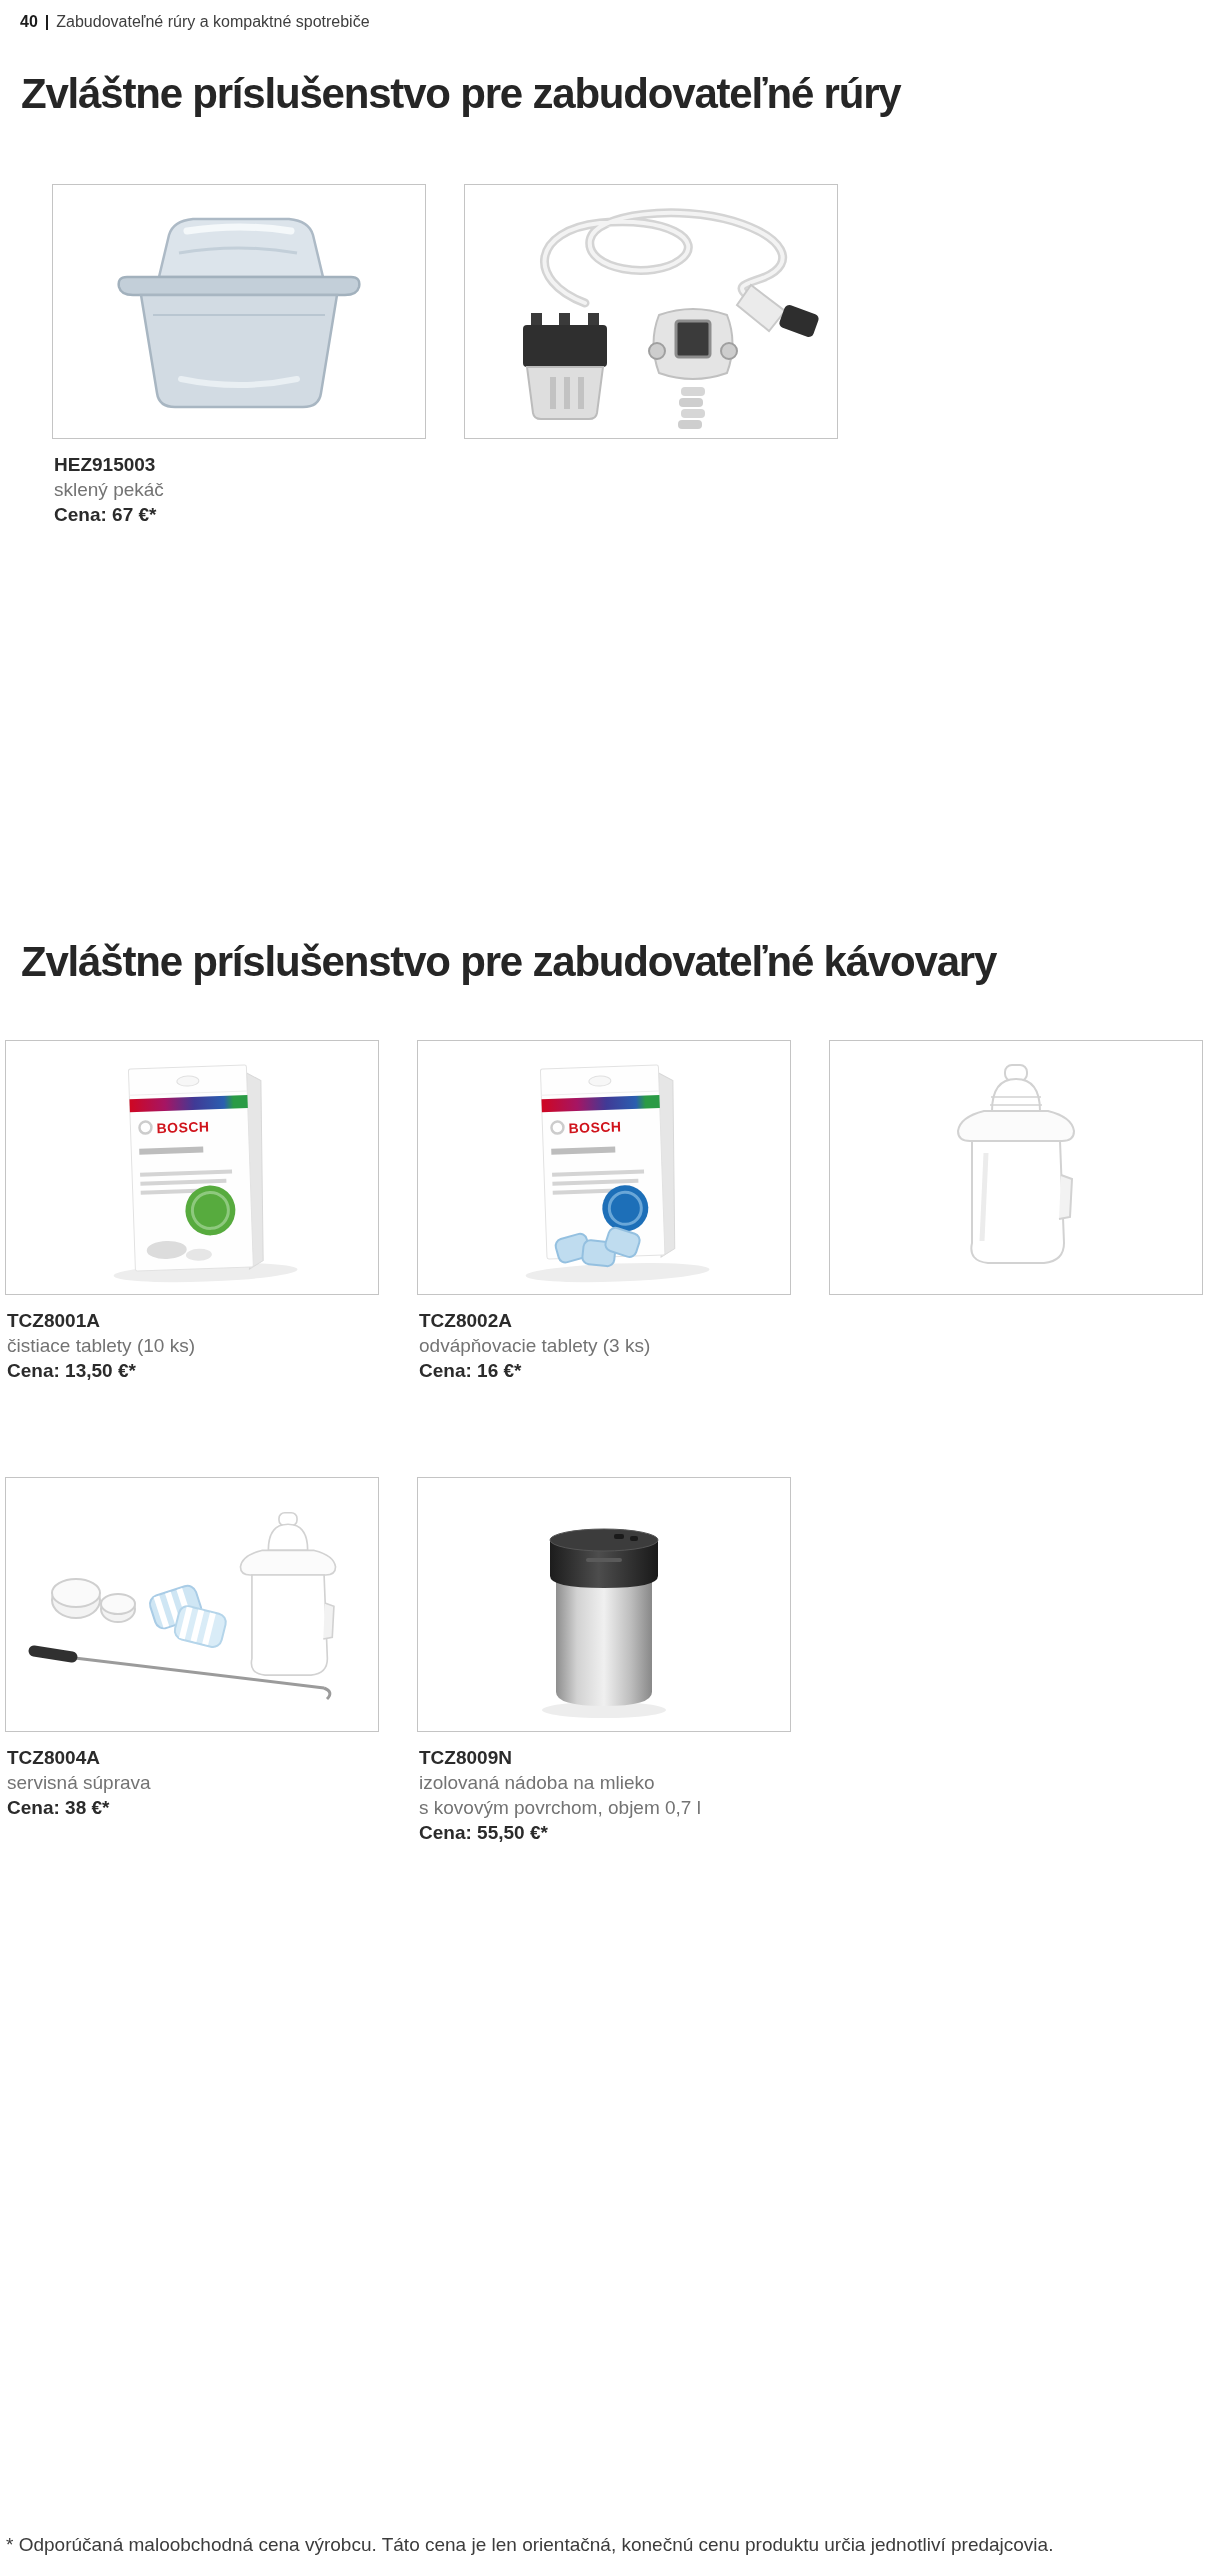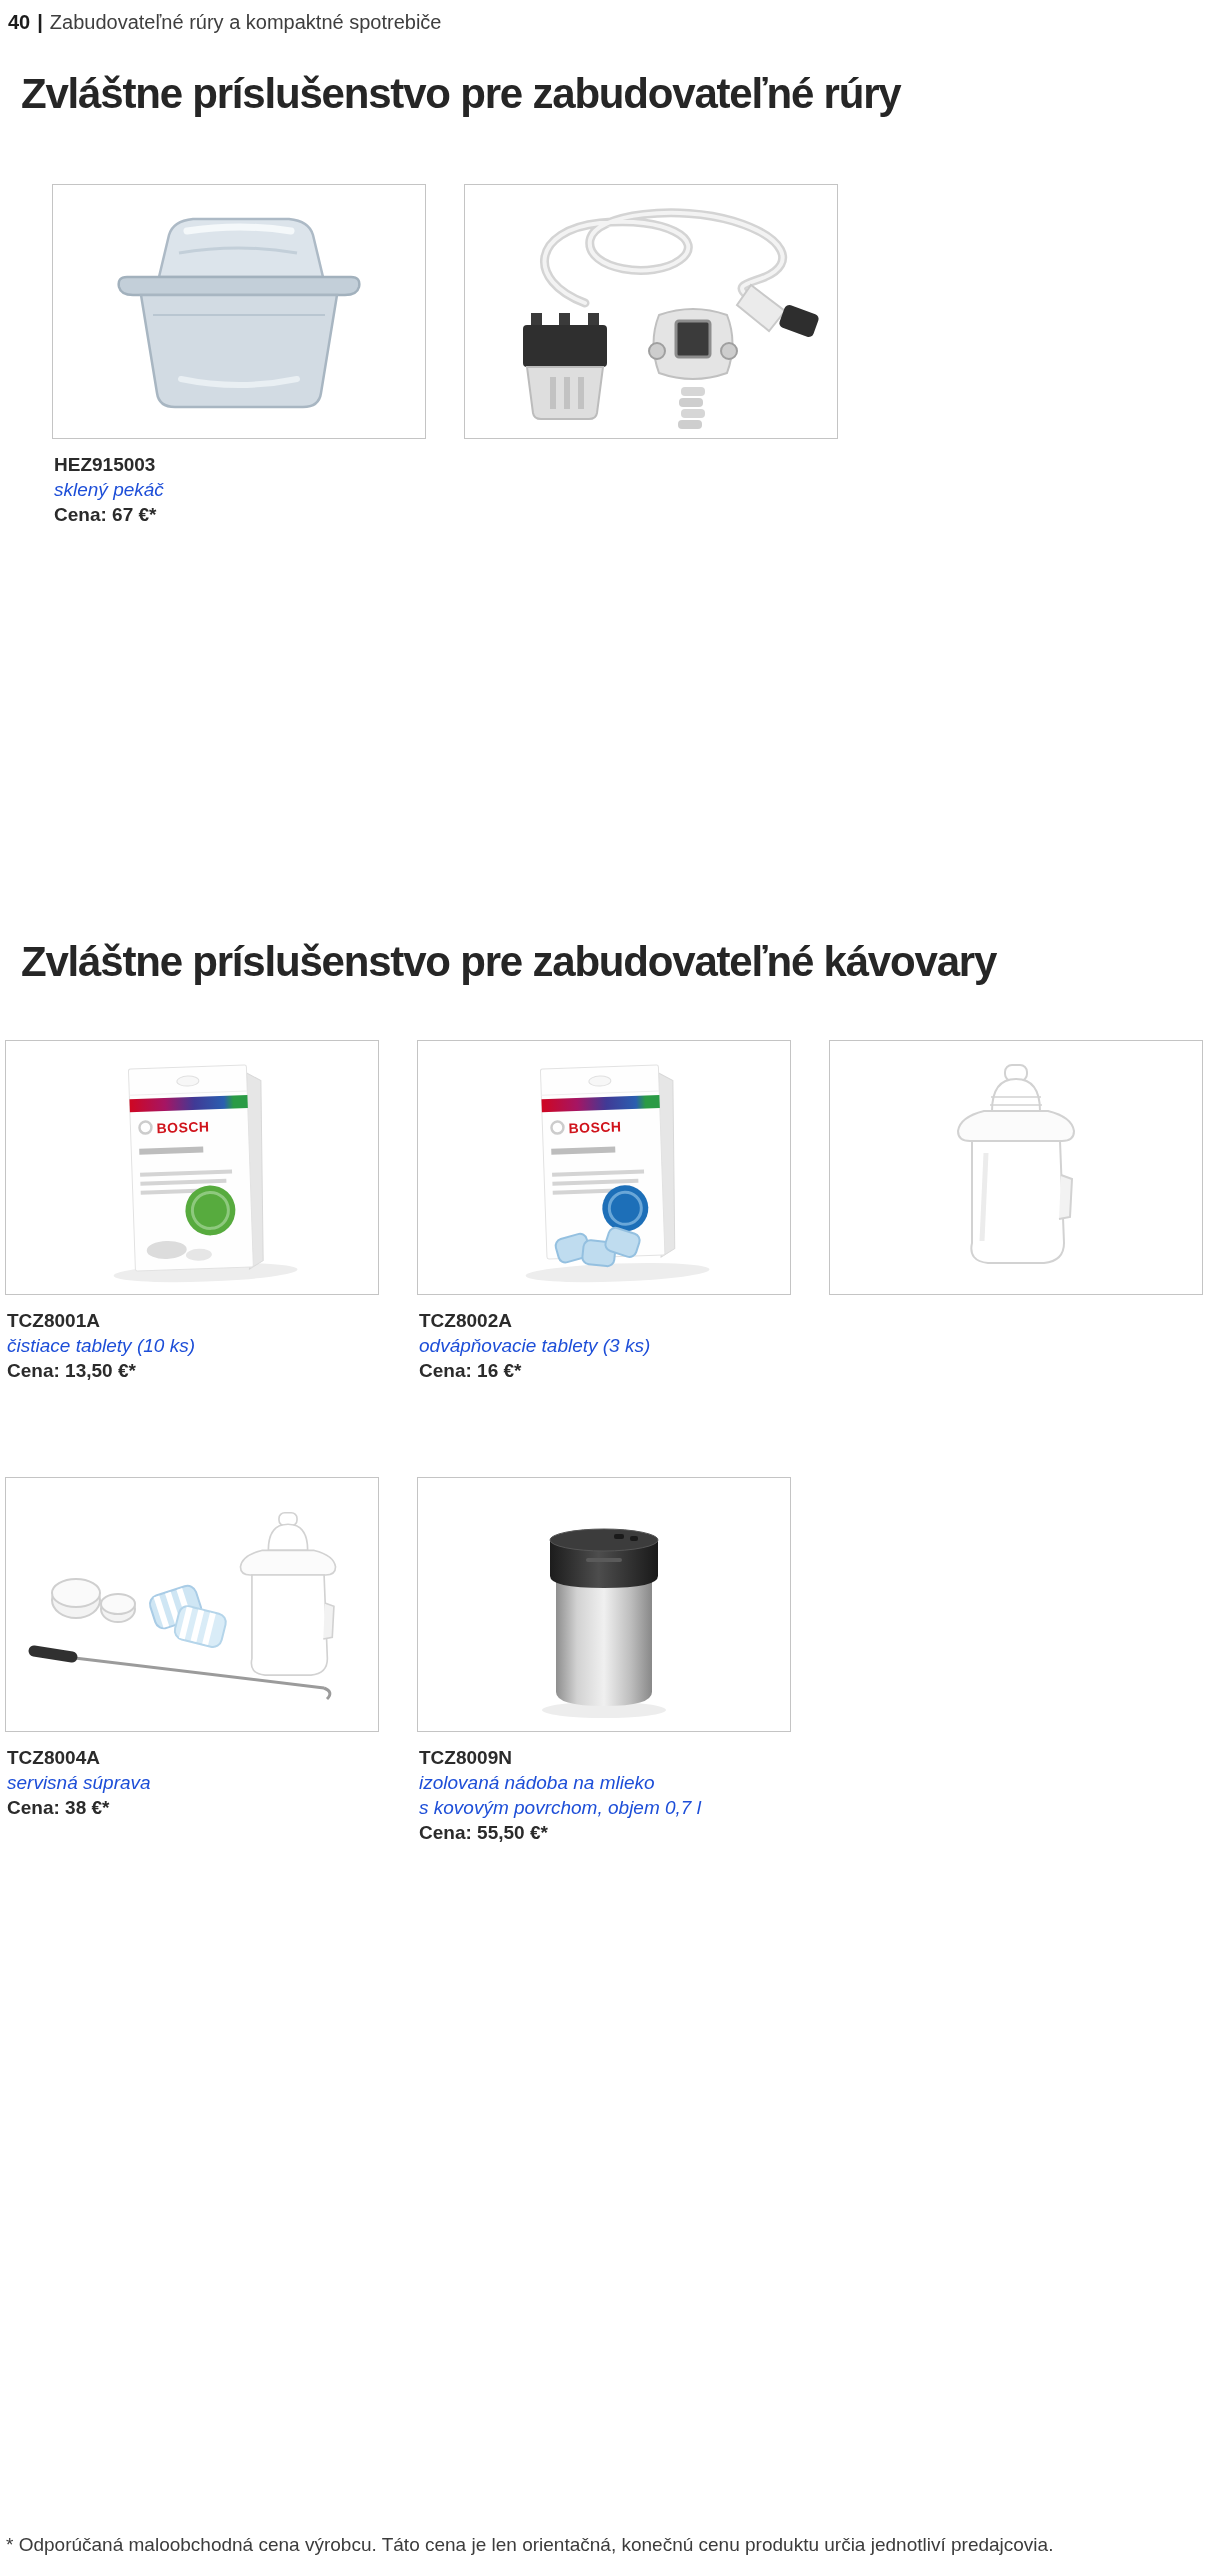--- a/index.html
+++ b/index.html
@@ -6,22 +6,22 @@
   html, body { margin: 0; padding: 0; }
   body {
     width: 1210px; height: 2560px;
     background: #ffffff;
     font-family: "Liberation Sans", sans-serif;
     color: #2b2b2b;
     position: relative;
     overflow: hidden;
   }
   .pagehead {
-    position: absolute; top: 10px; left: 8px;
-    font-size: 20px; line-height: 24px; color: #3e3e3e;
+    position: absolute; top: 10px; left: 20px;
+    font-size: 16px; line-height: 24px; color: #3e3e3e;
     white-space: nowrap;
   }
   .pagenum { font-weight: bold; color: #1c1c1c; }
   .headsep { font-weight: bold; color: #1c1c1c; margin: 0 7px; }
   .section-title {
     position: absolute; left: 5px; margin: 16px;
     font-size: 42px; line-height: 46px; font-weight: bold;
     letter-spacing: -1.2px; color: #262626; white-space: nowrap;
   }
   #title-ovens  { top: 55px; }
@@ -35,21 +35,21 @@
   #row-coffee2 { top: 1477px; }
   .imgframe {
     width: 374px; height: 255px;
     border: 1px solid #c4c4c4;
     background: #ffffff;
     overflow: hidden;
   }
   .imgframe svg { display: block; width: 372px; height: 253px; }
   .plabel { margin-top: 13px; padding-left: 2px; font-size: 19px; line-height: 25px; }
   .pcode  { font-weight: bold; color: #2b2b2b; }
-  .pdesc  { color: #1d4ed8; font-style: italic; }
+  .pdesc  { color: #737373; }
   .pprice { font-weight: bold; color: #2b2b2b; }
   .footnote {
     position: absolute; left: 6px; top: 2534px;
     font-size: 19px; color: #3c3c3c; white-space: nowrap;
   }
 </style>
 </head>
 <body>
 
 <div class="pagehead">

